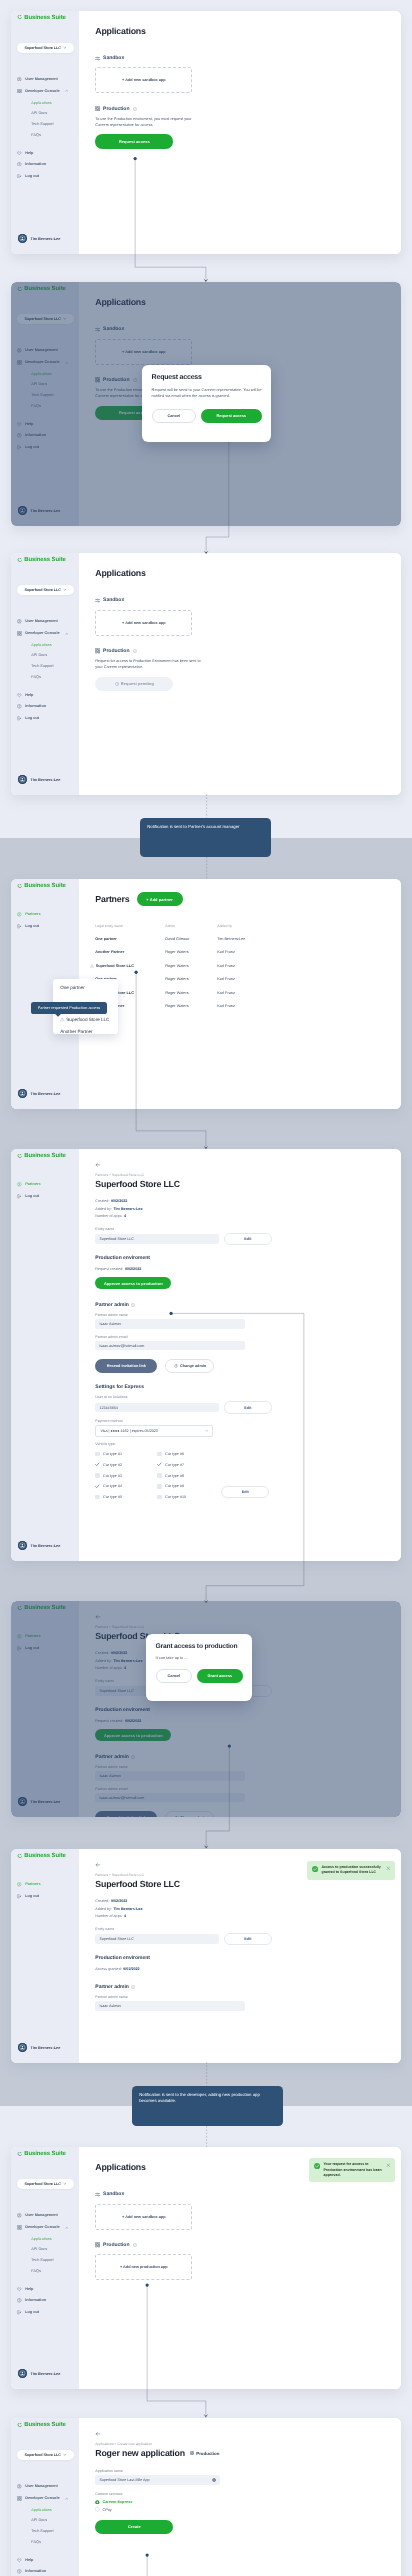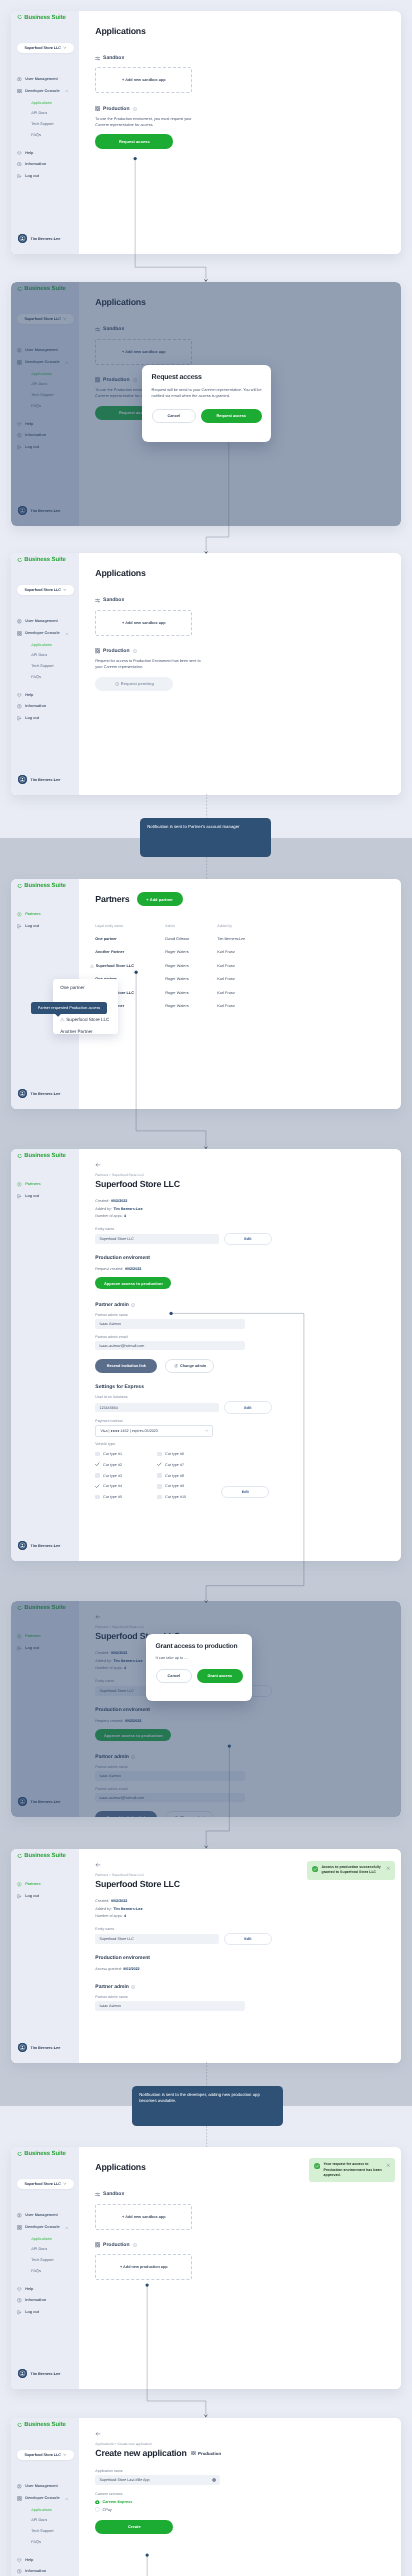--- a/index.html
+++ b/index.html
@@ -1140,21 +1140,21 @@
                 <path d="M10 5.4v6" stroke="#4b5b73" stroke-width="1.6" stroke-linecap="round"></path>
                 <circle cx="10" cy="14.2" r="1" fill="#4b5b73"></circle>
               </svg></span>
             <span class="lbl">Information</span>
           </div>
         </div>
         <div class="main" style="padding:0">
           <div style="position:absolute;left:16px;top:13.4px;right:10.3px"><div style="height:7.2px"><svg viewBox="0 0 22 22" width="5.7" height="5.7">
                 <path d="M19 11H4M9.6 5.4 3.9 11l5.7 5.6" fill="none" stroke="#3c4b63" stroke-width="1.6" stroke-linecap="round" stroke-linejoin="round"></path>
               </svg></div><div style="font-size:3.4px;color:#8e99ab;margin-top:3.1px">Applications &gt; Create new application</div><div style="display:flex;align-items:center;gap:4.6px;margin-top:3.1px">
-              <div class="h1">Create new application</div>
+              <div class="h1">Roger new application</div>
               <div class="badge">
                 <span style="display:flex">
                   <svg viewBox="0 0 20 20" width="4.6" height="4.6">
                     <rect x="0.8" y="0.8" width="8" height="8" rx="1" fill="none" stroke="#3a4a63" stroke-width="1.9"></rect>
                     <rect x="3.5" y="3.5" width="2.6" height="2.6" fill="#3a4a63"></rect>
                     <rect x="11.2" y="0.8" width="8" height="8" rx="1" fill="none" stroke="#3a4a63" stroke-width="1.9"></rect>
                     <rect x="13.9" y="3.5" width="2.6" height="2.6" fill="#3a4a63"></rect>
                     <rect x="0.8" y="11.2" width="8" height="8" rx="1" fill="none" stroke="#3a4a63" stroke-width="1.9"></rect>
                     <rect x="3.5" y="13.9" width="2.6" height="2.6" fill="#3a4a63"></rect>
                     <rect x="11.2" y="11.2" width="8" height="8" rx="1" fill="none" stroke="#3a4a63" stroke-width="1.9"></rect>

